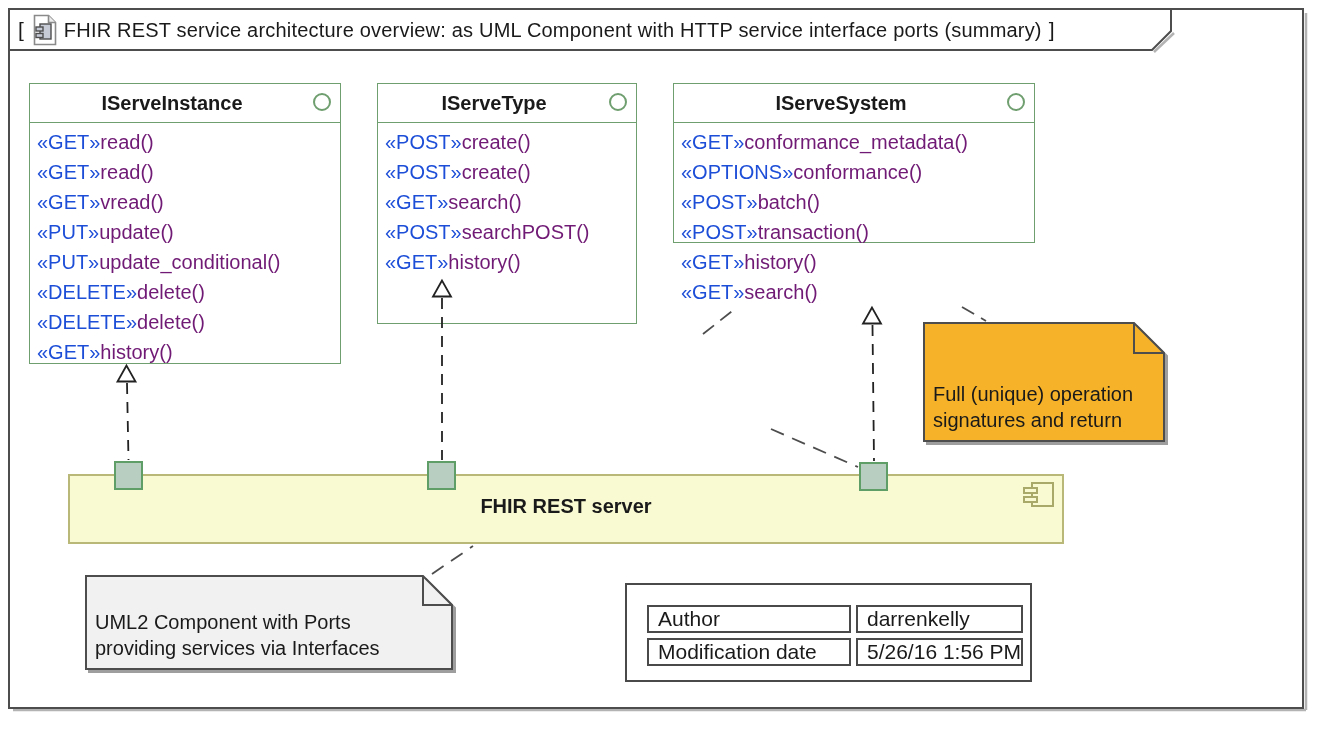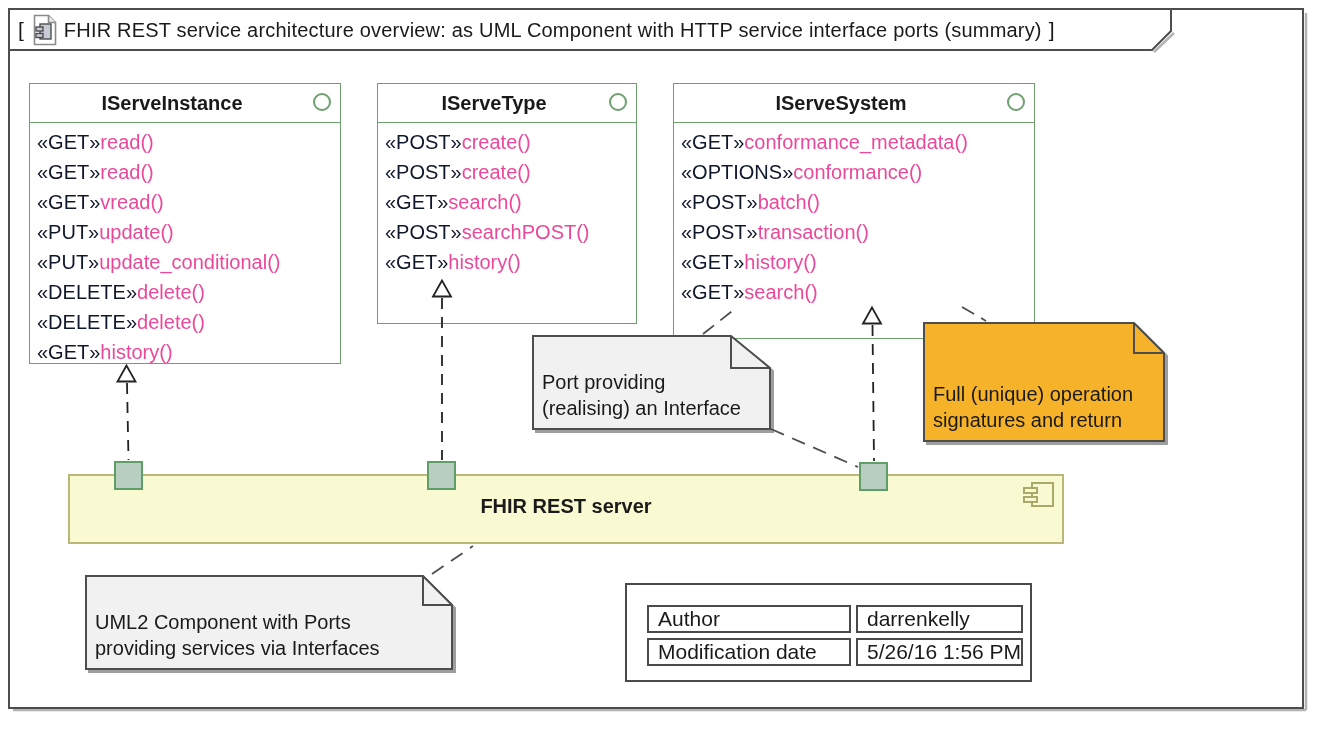--- a/index.html
+++ b/index.html
@@ -27,22 +27,22 @@
     position:relative;height:39px;border-bottom:1.5px solid #6f9e6f;
     display:flex;align-items:center;justify-content:center;box-sizing:border-box;
   }
   .iface-name{font-weight:bold;font-size:20px;padding-right:26px;}
   .ball{
     position:absolute;right:9px;top:9px;width:18px;height:18px;
     border:2px solid #6f9e6f;border-radius:50%;background:#fff;box-sizing:border-box;
   }
   .ops{padding:4px 0 0 7px;}
   .op{font-size:20px;line-height:30px;white-space:nowrap;}
-  .op .st{color:#0f172a;}
-  .op .nm{color:#ec4899;}
+  .op .st{color:#1d4ed8;}
+  .op .nm{color:#701a75;}
 
   
   #component{
     position:absolute;left:68px;top:474px;width:996px;height:70px;
     background:#fafad2;border:2px solid #b9b878;box-sizing:border-box;z-index:1;
     display:flex;align-items:center;justify-content:center;
   }
   #component .cname{font-weight:bold;font-size:20px;margin-top:-6px;}
   #comp-icon{position:absolute;right:6px;top:5px;}
 
@@ -122,21 +122,21 @@
     </div>
     <div class="ops">
       <div class="op"><span class="st">«POST»</span><span class="nm">create()</span></div>
       <div class="op"><span class="st">«POST»</span><span class="nm">create()</span></div>
       <div class="op"><span class="st">«GET»</span><span class="nm">search()</span></div>
       <div class="op"><span class="st">«POST»</span><span class="nm">searchPOST()</span></div>
       <div class="op"><span class="st">«GET»</span><span class="nm">history()</span></div>
     </div>
   </div>
 
-  <div class="iface" style="left:673px;top:83px;width:362px;height:256px;">
+  <div class="iface" style="left:673px;top:83px;width:362px;height:160px;">
     <div class="iface-header">
       <span class="iface-name">IServeSystem</span>
       <span class="ball"></span>
     </div>
     <div class="ops">
       <div class="op"><span class="st">«GET»</span><span class="nm">conformance_metadata()</span></div>
       <div class="op"><span class="st">«OPTIONS»</span><span class="nm">conformance()</span></div>
       <div class="op"><span class="st">«POST»</span><span class="nm">batch()</span></div>
       <div class="op"><span class="st">«POST»</span><span class="nm">transaction()</span></div>
       <div class="op"><span class="st">«GET»</span><span class="nm">history()</span></div>
@@ -150,30 +150,20 @@
       <rect x="10" y="2" width="21" height="23" fill="none" stroke="#a9a96a" stroke-width="2"></rect>
       <rect x="2" y="7" width="13" height="5" fill="#fafad2" stroke="#a9a96a" stroke-width="2"></rect>
       <rect x="2" y="16" width="13" height="5" fill="#fafad2" stroke="#a9a96a" stroke-width="2"></rect>
     </svg>
   </div>
 
   <div class="port" style="left:114px;top:461px;"></div>
   <div class="port" style="left:427px;top:461px;"></div>
   <div class="port" style="left:859px;top:462px;"></div>
 
-  <div class="note" style="left:532px;top:335px;width:239px;height:95px;">
-    <svg width="243" height="99" viewBox="0 0 243 99">
-      <path d="M1,1 H199 L238,33 V94 H1 Z" fill="#f1f1f1" stroke="#4d4d4d" stroke-width="2"></path>
-      <path d="M199,1 V33 H238" fill="none" stroke="#4d4d4d" stroke-width="2"></path>
-    </svg>
-    <div class="note-text">
-      <div class="note-line">Port providing</div>
-      <div class="note-line">(realising) an Interface</div>
-    </div>
-  </div>
 
   <div class="note" style="left:923px;top:322px;width:285px;height:120px;">
     <svg width="246" height="124" viewBox="0 0 246 124">
       <path d="M1,1 H211 L241,31 V119 H1 Z" fill="#f6b32a" stroke="#4d4d4d" stroke-width="2"></path>
       <path d="M211,1 V31 H241" fill="none" stroke="#4d4d4d" stroke-width="2"></path>
     </svg>
     <div class="note-text">
       <div class="note-line">Full (unique) operation</div>
       <div class="note-line">signatures and return</div>
     </div>

